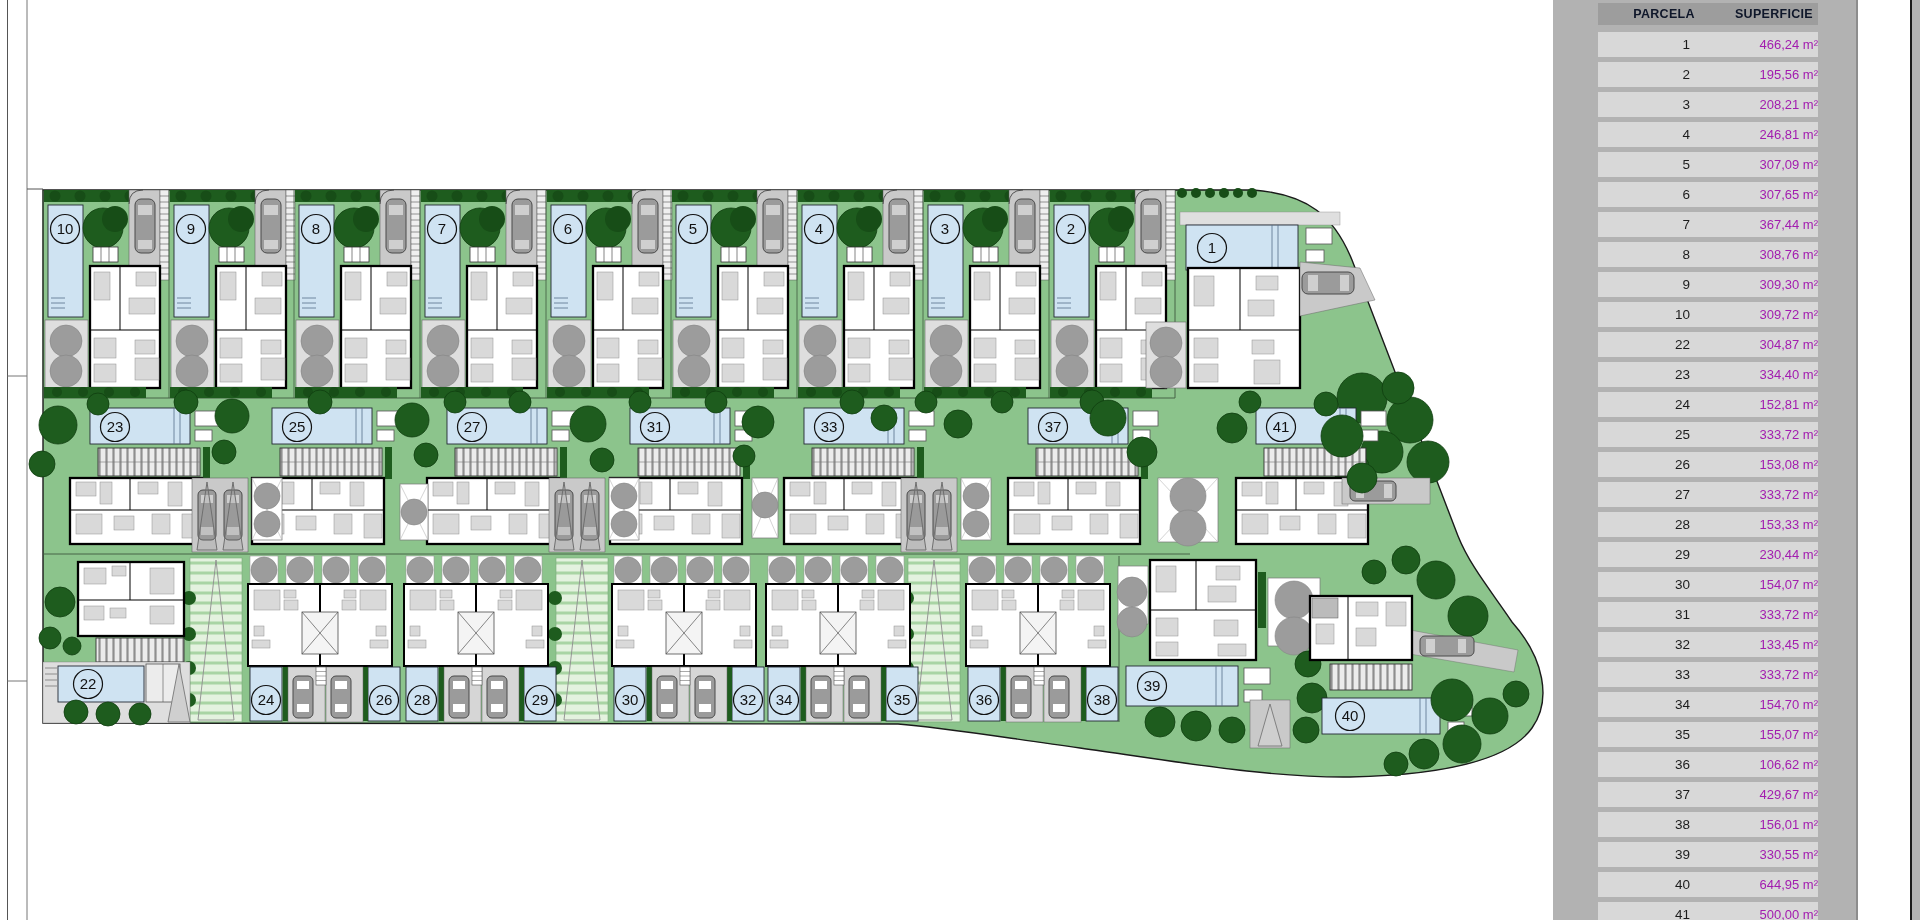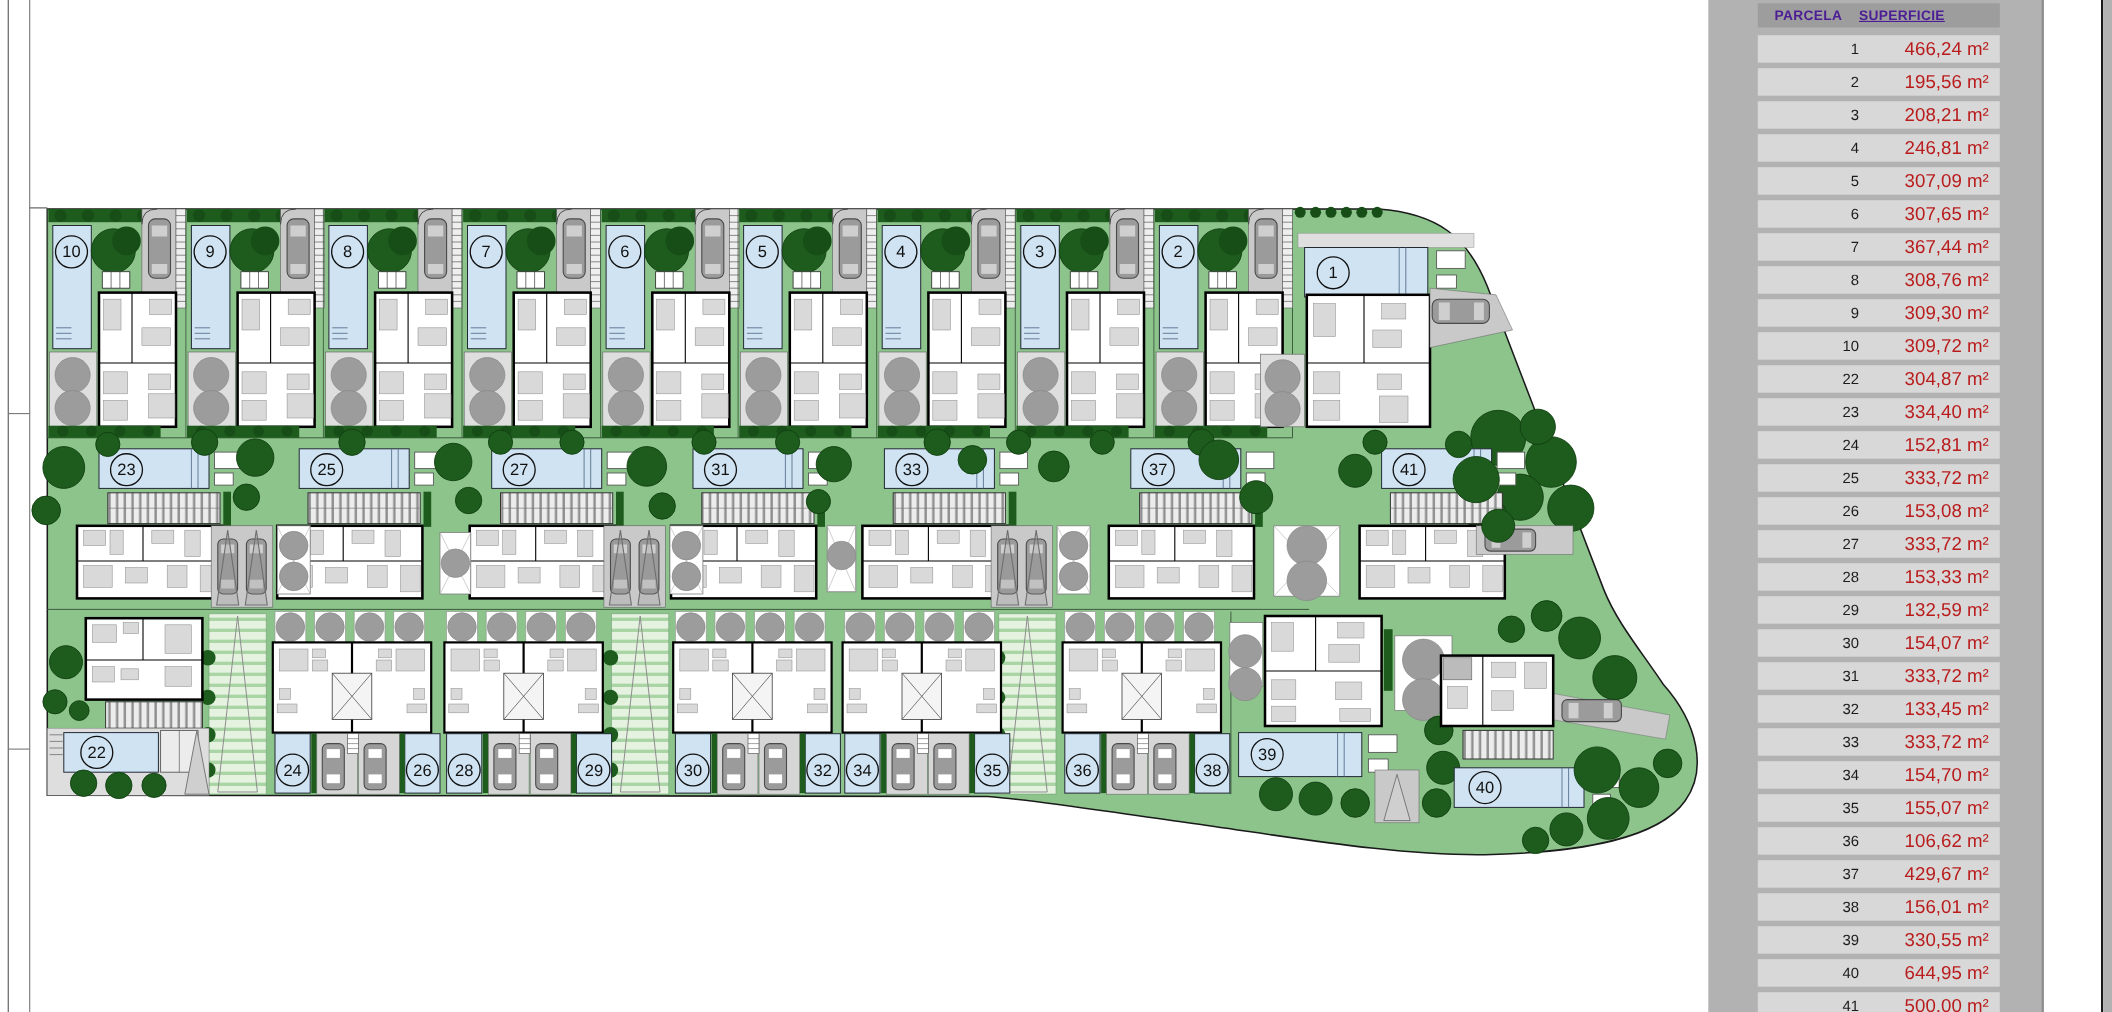--- a/index.html
+++ b/index.html
@@ -10,26 +10,26 @@
 
   
   .panel{position:absolute;top:0;left:1553px;width:305px;height:920px;background:#b2b2b2;
          border-right:2px solid #8d8d8d;box-sizing:border-box;}
   .white-strip{position:absolute;top:0;left:1860px;width:50px;height:920px;background:#ffffff;}
   .edge-line{position:absolute;top:0;left:1910px;width:2px;height:920px;background:#1a1a1a;}
   .edge-grey{position:absolute;top:0;left:1912px;width:8px;height:920px;background:#b2b2b2;}
 
   .table{position:absolute;top:3px;left:45px;width:220px;}
   .thead{display:flex;height:22px;background:#9d9d9d;align-items:center;margin-bottom:7px;}
-  .th{color:#4c1d95;font-size:12.5px;font-weight:600;letter-spacing:.3px;}
+  .th{color:#0f172a;font-size:12.5px;font-weight:600;letter-spacing:.3px;padding-left:20px;}
   .c1{width:92px;text-align:center;}
-  .c2{flex:1;text-align:left;text-decoration:underline;}
+  .c2{flex:1;text-align:center;}
   .trow{display:flex;height:25px;background:#d8d8d8;align-items:center;margin-bottom:5px;}
   .trow .cell1{width:92px;text-align:right;font-size:13.5px;color:#1c1c1c;}
-  .trow .cell2{flex:1;text-align:right;padding-right:10px;font-size:17px;color:#b91c1c;}
+  .trow .cell2{flex:1;text-align:right;font-size:13px;color:#a21caf;}
 </style>
 </head>
 <body>
 
 <div id="stage">
   <svg id="plan-svg" viewBox="0 0 1920 920">
       <defs>
         <pattern id="perg" width="7" height="10" patternUnits="userSpaceOnUse">
           <rect x="0" y="0" width="7" height="10" fill="#ececec" stroke="none" stroke-width="0"></rect>
           <line x1="1.5" y1="0" x2="1.5" y2="10" stroke="#8f8f8f" stroke-width="2.2"></line>
@@ -1347,21 +1347,21 @@
           <div class="trow">
             <span class="cell1">27</span>
             <span class="cell2">333,72 m²</span>
           </div>
           <div class="trow">
             <span class="cell1">28</span>
             <span class="cell2">153,33 m²</span>
           </div>
           <div class="trow">
             <span class="cell1">29</span>
-            <span class="cell2">132,59 m²</span>
+            <span class="cell2">230,44 m²</span>
           </div>
           <div class="trow">
             <span class="cell1">30</span>
             <span class="cell2">154,07 m²</span>
           </div>
           <div class="trow">
             <span class="cell1">31</span>
             <span class="cell2">333,72 m²</span>
           </div>
           <div class="trow">

